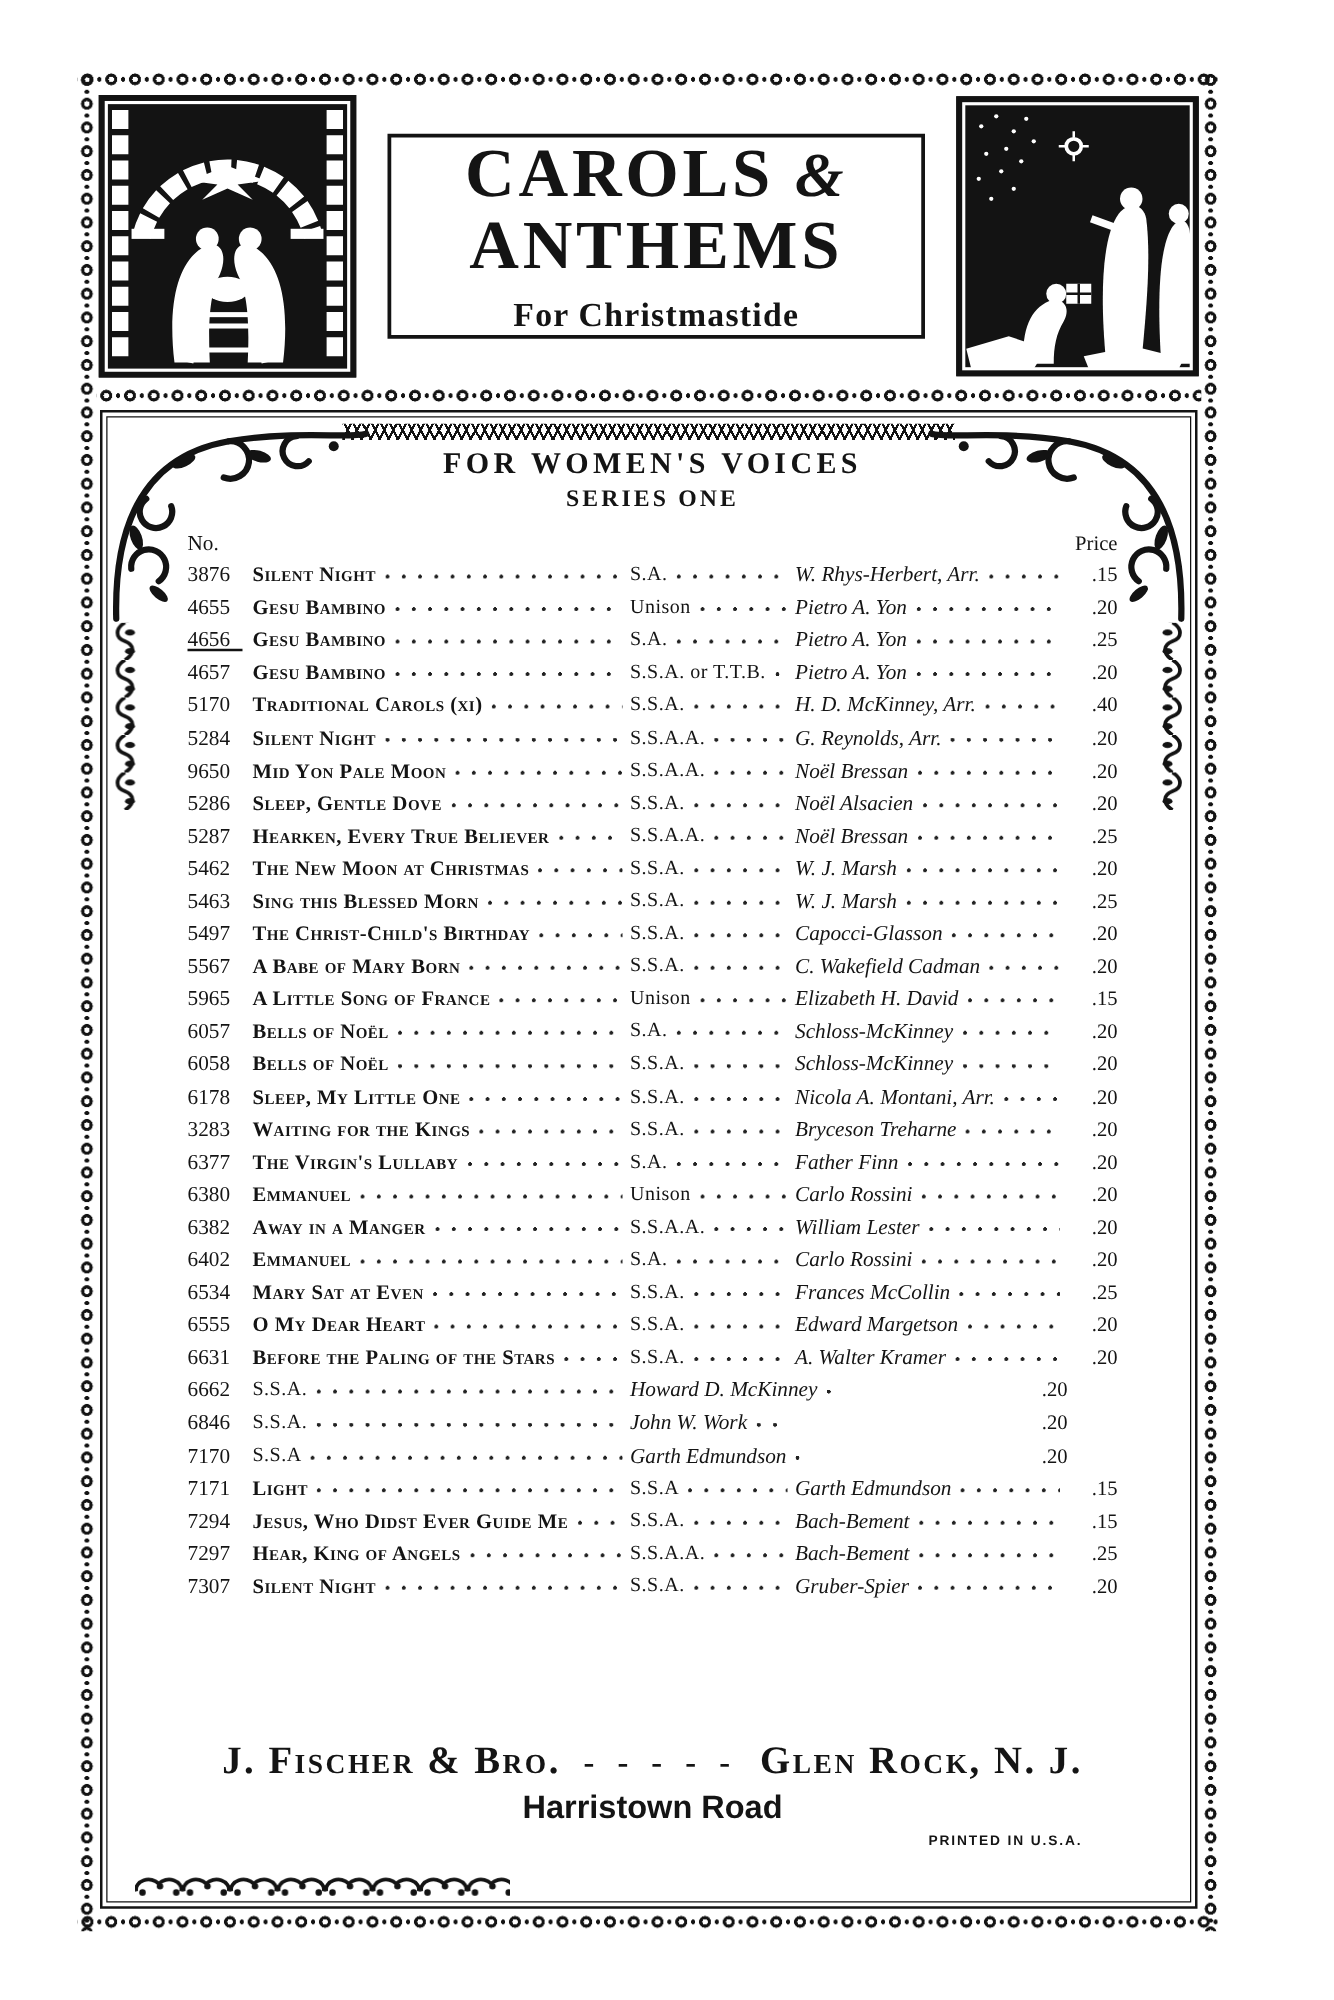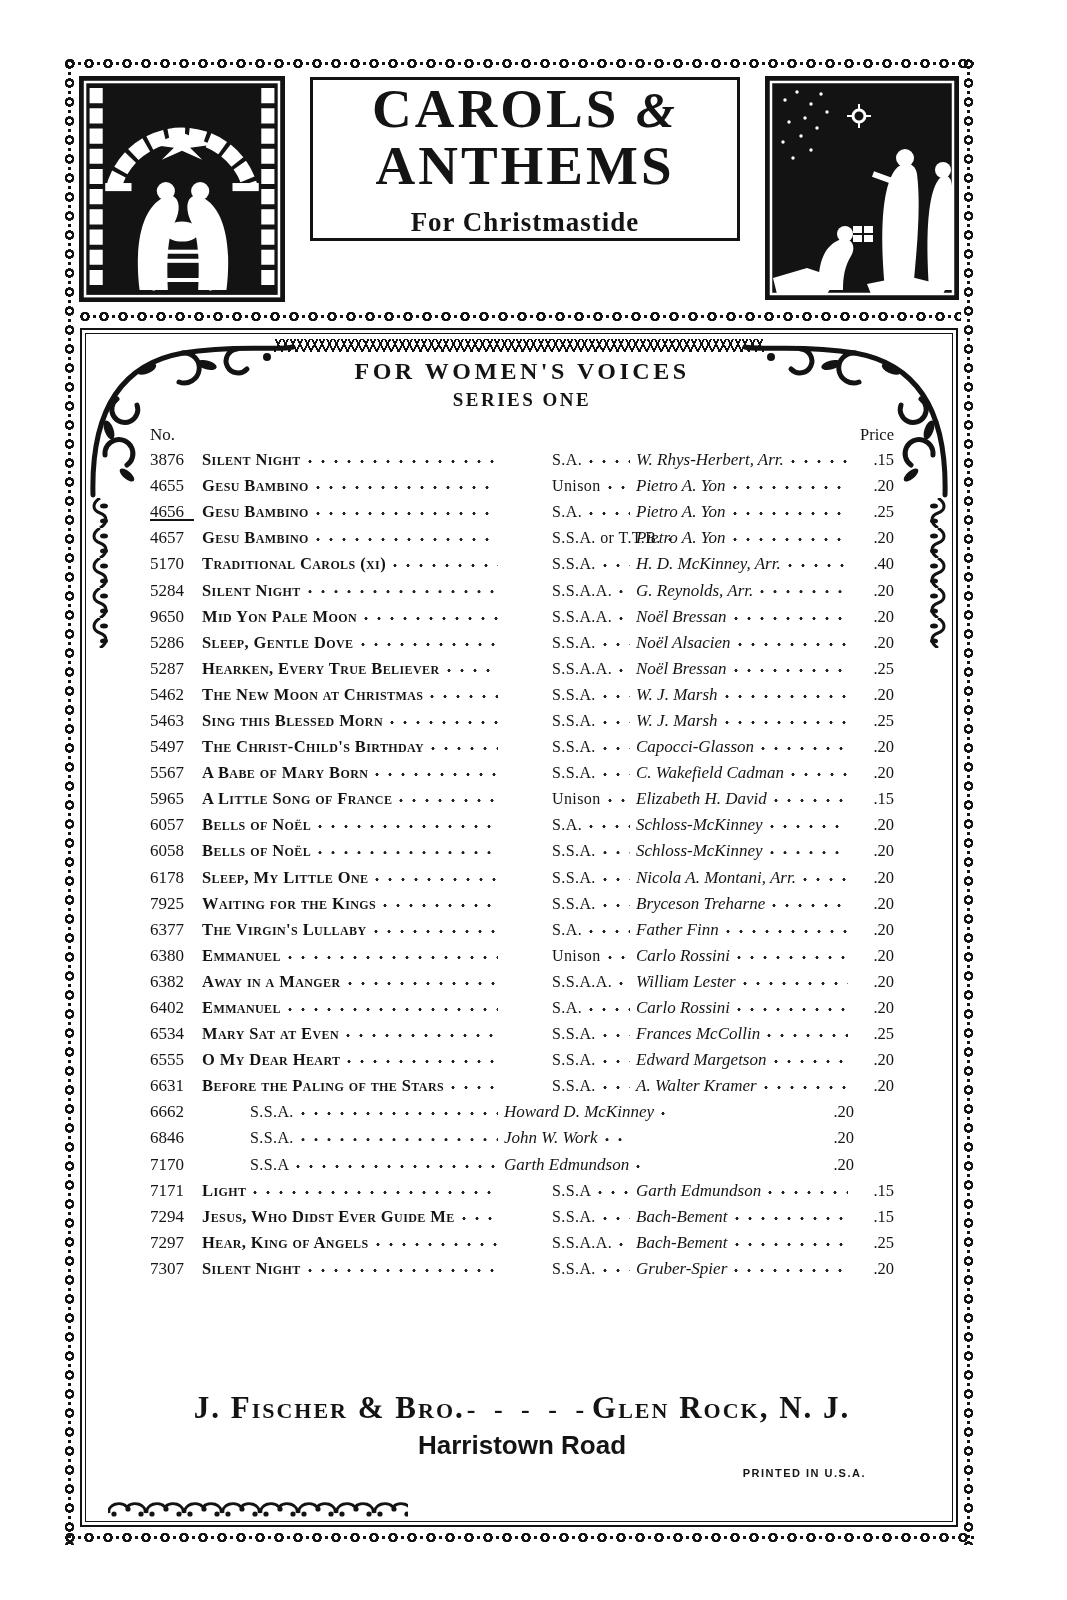--- a/index.html
+++ b/index.html
@@ -17,21 +17,21 @@
       radial-gradient(circle at 7.5px 17.5px, #131313 0, #131313 1.7px, transparent 2px);
     background-size:15px 19px;background-repeat:repeat-y;width:15px;}
   .edge-top{position:absolute;top:0;left:0;right:0;}
   .edge-bottom{position:absolute;bottom:0;left:0;right:0;}
   .edge-left{position:absolute;left:0;top:0;bottom:0;}
   .edge-right{position:absolute;right:0;top:0;bottom:0;}
 
   .page-inner{height:100%;display:flex;flex-direction:column;}
 
   
-  .masthead{height:226px;display:flex;align-items:flex-start;padding:5px 2px;gap:2px;}
+  .masthead{height:226px;display:flex;align-items:center;padding:5px 2px;gap:2px;}
   .illus{border:2px solid #131313;background:#131313;overflow:hidden;}
   .illus svg{display:block;width:100%;height:100%;}
   .illus-left{width:202px;}
   .illus-right{width:190px;}
   .head-chain{margin:0 1px;}
   .title-box{flex:1;border:3px solid #131313;margin:1px 4px;display:flex;flex-direction:column;align-items:center;justify-content:center;background:#fff;}
   .main-title{font-size:55px;line-height:1.04;font-weight:bold;letter-spacing:3px;text-align:center;}
   .main-title .amp{font-style:italic;font-size:50px;}
   .subtitle{margin-top:13px;font-size:27px;font-weight:bold;letter-spacing:1px;}
 
@@ -55,30 +55,30 @@
   .section-title{text-align:center;font-size:24px;font-weight:600;letter-spacing:3.5px;}
   .series{margin-top:4px;text-align:center;font-size:19px;font-weight:600;letter-spacing:2.5px;}
 
   .row{display:grid;grid-template-columns:52px minmax(0,1fr) 132px 218px 40px;align-items:center;height:26.1px;}
   .head-row{margin-top:12px;height:24px;font-size:17.5px;}
   .head-row .price{font-style:normal;}
   .no{font-size:17px;padding-right:8px;}
   .no.underline{background-image:linear-gradient(#131313,#131313);background-size:44px 2px;background-repeat:no-repeat;background-position:0 95%;}
   .cell{display:flex;align-items:center;height:100%;min-width:0;}
   .title{font-variant:small-caps;font-weight:600;font-size:16.5px;letter-spacing:0.4px;white-space:nowrap;}
-  .voicing{font-size:16px;letter-spacing:0.4px;white-space:nowrap;margin-left:48px;}
+  .voicing{font-size:16px;letter-spacing:0.4px;white-space:nowrap;}
   .composer{font-style:italic;font-size:17px;white-space:nowrap;}
   .price{font-size:16.5px;text-align:right;}
   .lead{flex:1;height:100%;margin:0 6px;min-width:6px;
     background-image:radial-gradient(circle at 3px 55%, #222 0, #222 1.4px, transparent 1.7px);
     background-size:13px 100%;background-repeat:repeat-x;}
 
   
   .footer{margin-top:auto;margin-bottom:46px;}
-  .pub-line{display:flex;align-items:baseline;justify-content:center;gap:2px;font-variant:small-caps;font-weight:600;font-size:31px;letter-spacing:2px;}
+  .pub-line{display:flex;align-items:baseline;justify-content:center;gap:18px;font-variant:small-caps;font-weight:600;font-size:31px;letter-spacing:2px;}
   .dashes{font-size:26px;letter-spacing:6px;font-weight:bold;}
   .addr{text-align:center;font-family:"Liberation Sans", sans-serif;font-weight:bold;font-size:26px;margin-top:4px;}
   .printed{text-align:right;font-family:"Liberation Sans", sans-serif;font-weight:bold;font-size:11px;letter-spacing:1.5px;margin:6px 28px 0 0;}
 </style>
 </head>
 <body>
 
 <div class="page">
   <div class="chain-h edge-top"></div>
   <div class="chain-h edge-bottom"></div>
@@ -521,21 +521,21 @@
                 <span class="lead"></span>
               </span>
               <span class="cell">
                 <span class="composer">Nicola A. Montani, Arr.</span>
                 <span class="lead"></span>
               </span>
               <span class="price">.20</span>
             </div>
 
             <div class="row">
-              <span class="no">7925</span>
+              <span class="no">3283</span>
               <span class="cell">
                 <span class="title">Waiting for the Kings</span>
                 <span class="lead"></span>
               </span>
               <span class="cell">
                 <span class="voicing">S.S.A.</span>
                 <span class="lead"></span>
               </span>
               <span class="cell">
                 <span class="composer">Bryceson Treharne</span>

